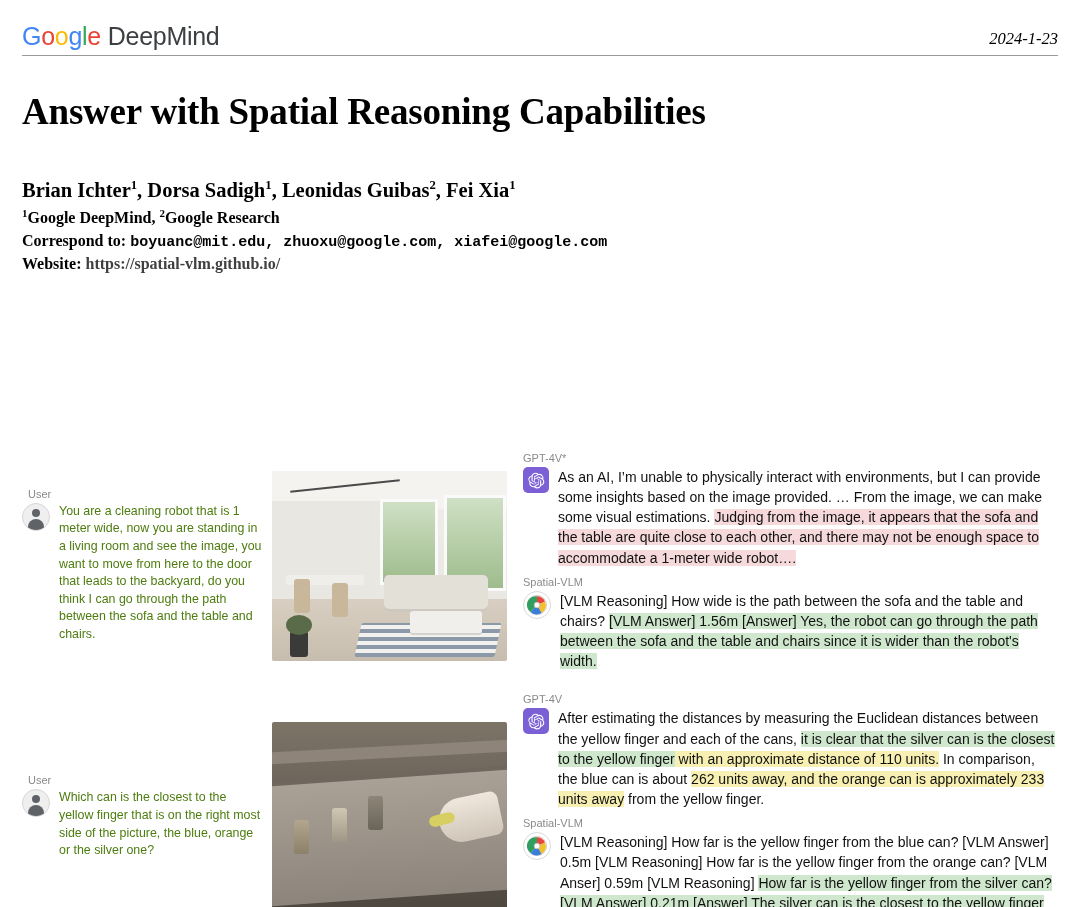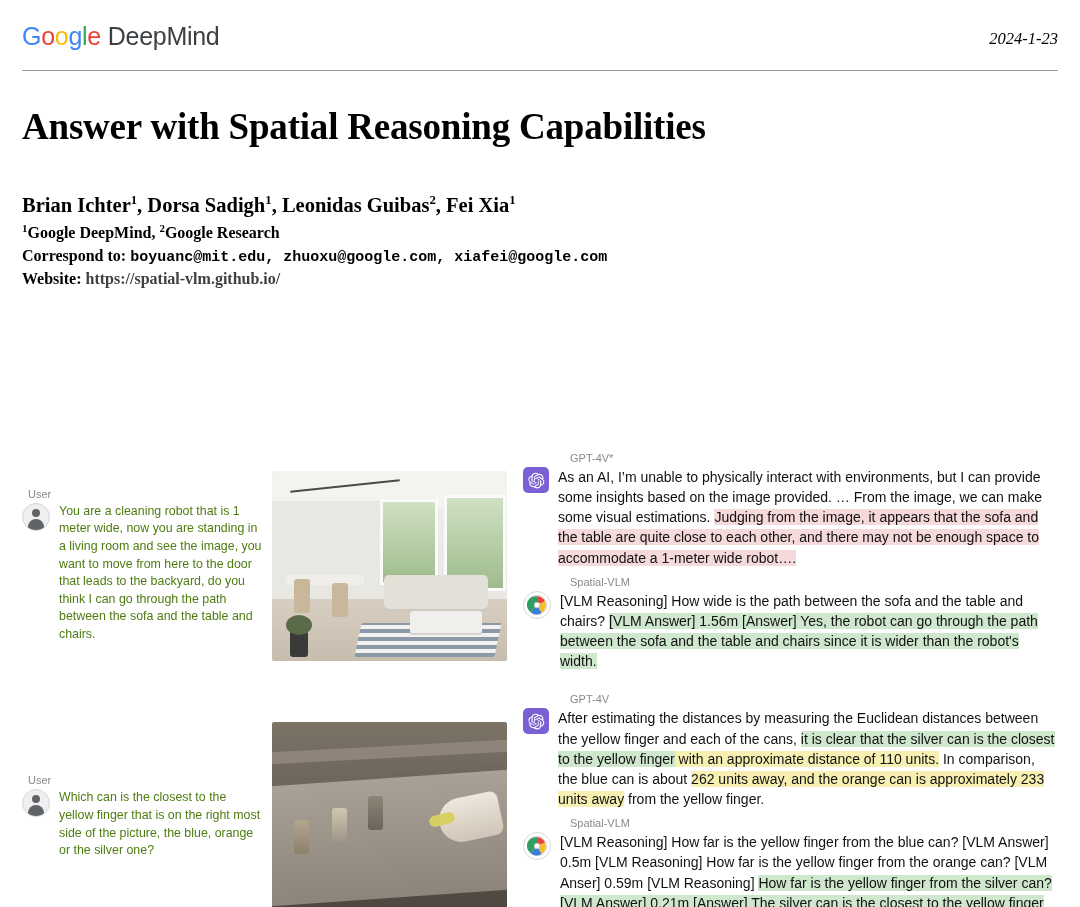--- a/index.html
+++ b/index.html
@@ -21,21 +21,21 @@
     box-sizing: border-box;
     padding: 22px 22px 0 22px;
   }
 
   
   .header {
     display: flex;
     align-items: flex-end;
     justify-content: space-between;
     border-bottom: 1px solid #9a9a9a;
-    padding-bottom: 19px;
+    padding-bottom: 4px;
   }
   .logo {
     font-family: "Liberation Sans", sans-serif;
     font-size: 25px;
     letter-spacing: -0.3px;
     white-space: nowrap;
   }
   .logo .g1 { color: #4285F4; }
   .logo .g2 { color: #EA4335; }
   .logo .g3 { color: #FBBC05; }
@@ -252,21 +252,20 @@
   }
 
   
   .answers { flex: 1 1 auto; min-width: 0; }
   .block { margin-bottom: 8px; }
   .model-label {
     font-family: "Liberation Sans", sans-serif;
     font-size: 11px;
     color: #888a8c;
     margin-bottom: 3px;
-    margin-left: 47px;
   }
   .msg { display: flex; align-items: flex-start; }
   .msg-icon {
     flex: 0 0 26px;
     width: 26px; height: 26px;
     margin-right: 9px;
     border-radius: 5px;
     position: relative;
     overflow: hidden;
   }

